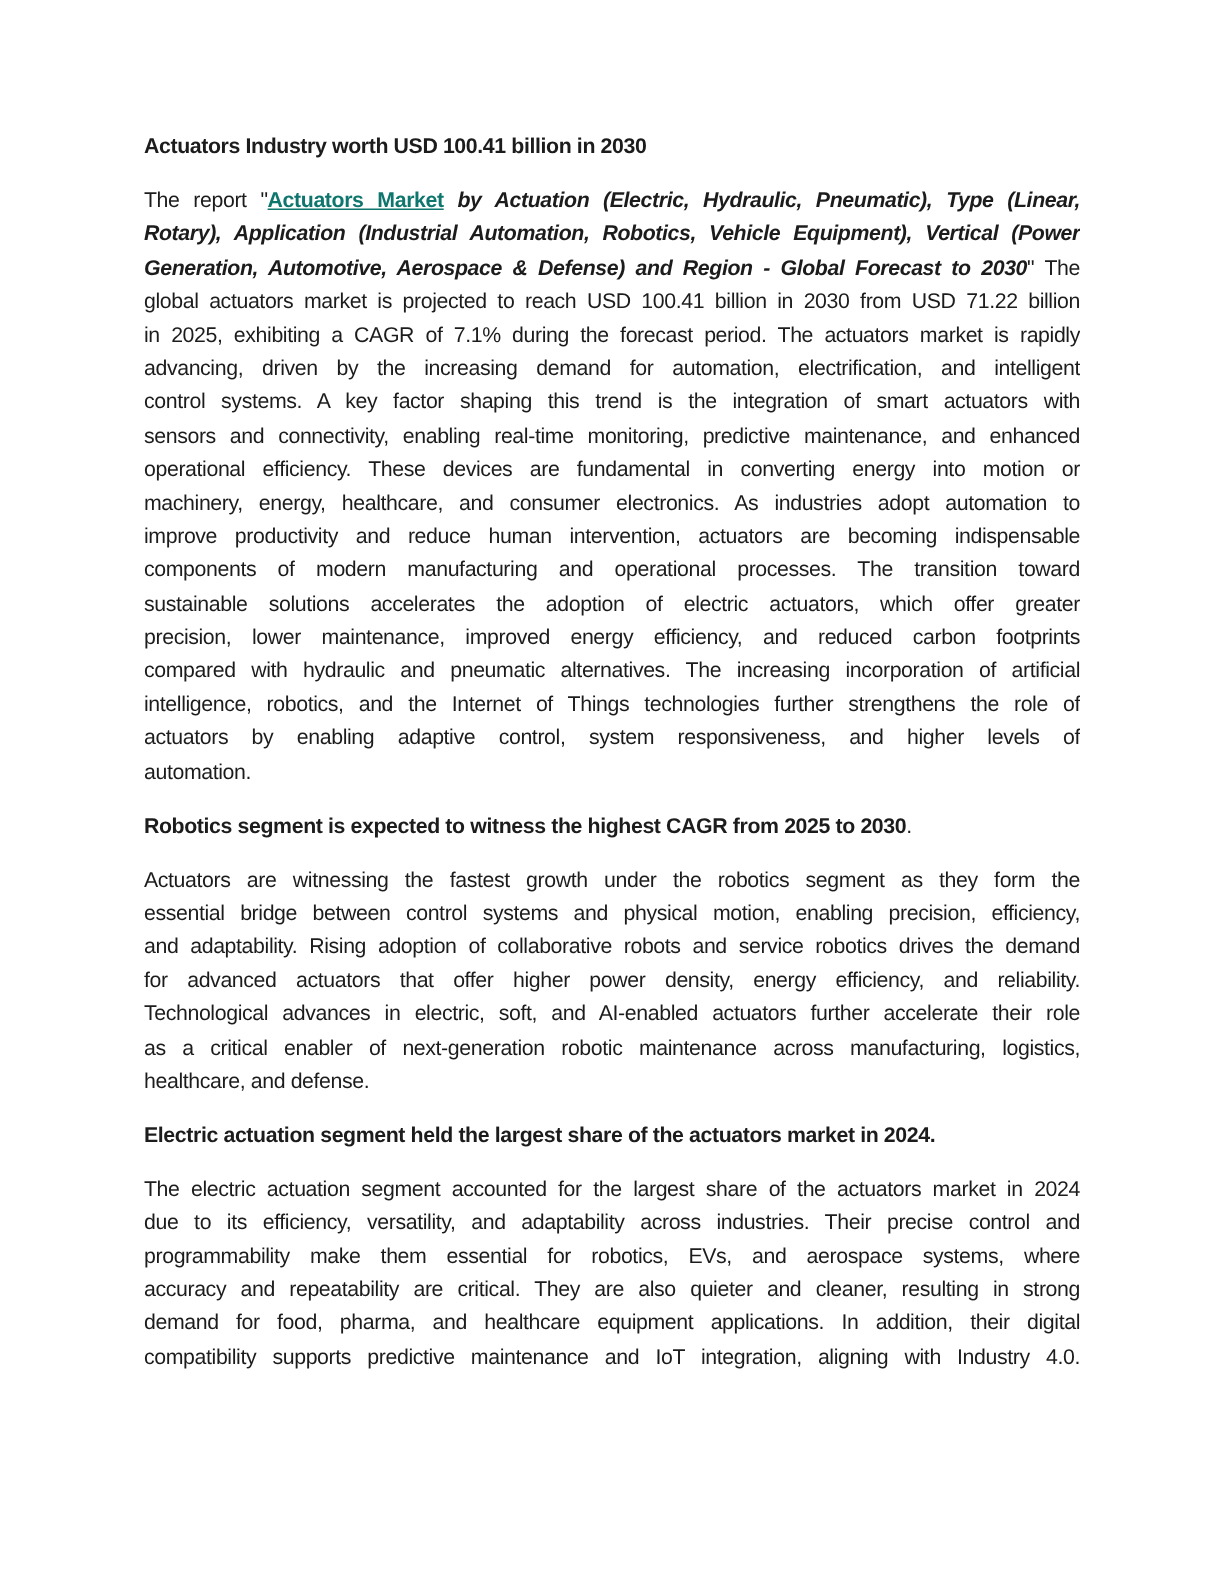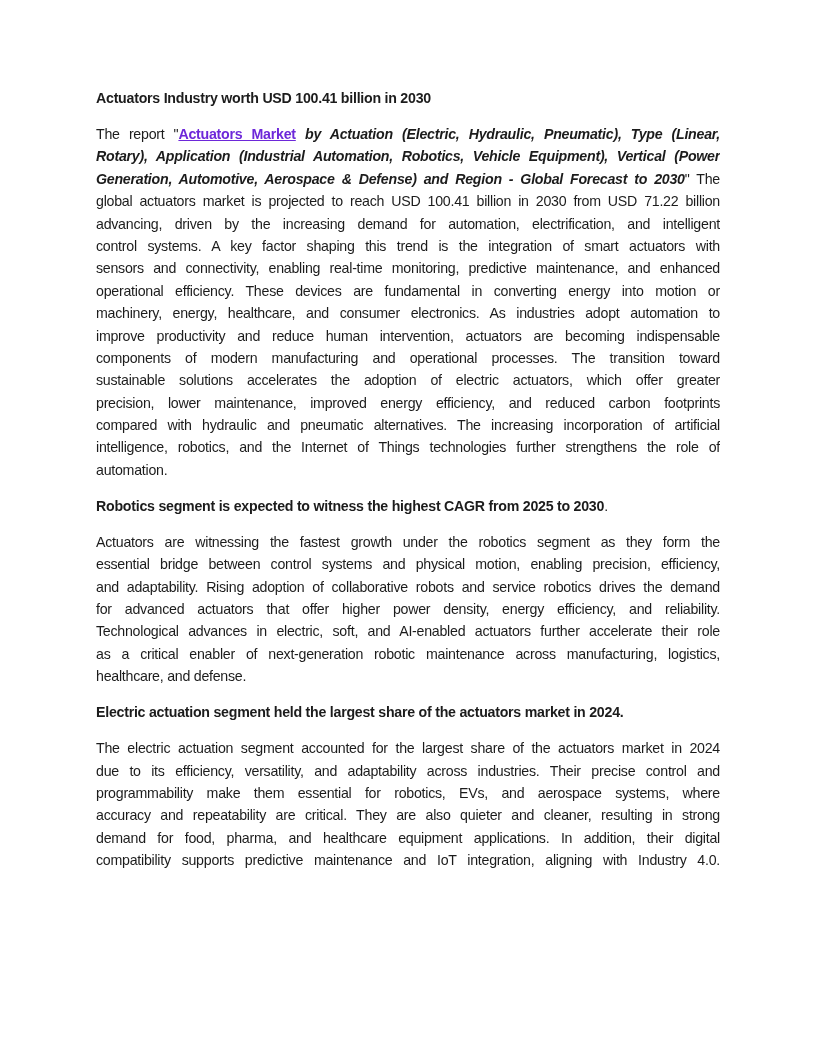--- a/index.html
+++ b/index.html
@@ -16,47 +16,49 @@
     margin: 0 0 13.6px 0; white-space: nowrap;
   }
   .para { margin: 0 0 13.6px 0; }
   .line {
     display: block; height: 22.4px; line-height: 22.4px;
     white-space: nowrap; text-align: justify; text-align-last: justify;
     overflow: hidden;
   }
   .line.last { text-align-last: left; }
   .b { font-weight: bold; font-style: italic; }
-  .link { color: #6d28d9; font-weight: bold; text-decoration: underline; }
+  .link { color: #0f766e; font-weight: bold; text-decoration: underline; }
   .plain { font-weight: normal; }
 </style>
 </head>
 <body>
 
 <div class="page">
 
   <div class="heading">Actuators Industry worth USD 100.41 billion in 2030</div>
 
   <div class="para">
     <span class="line"><span>The report "</span><a class="link" href="#">Actuators Market</a><span class="b"> by Actuation (Electric, Hydraulic, Pneumatic), Type (Linear,</span></span>
     <span class="line b">Rotary), Application (Industrial Automation, Robotics, Vehicle Equipment), Vertical (Power</span>
     <span class="line"><span class="b">Generation, Automotive, Aerospace &amp; Defense) and Region - Global Forecast to 2030</span><span>" The</span></span>
     <div id="intro-lines">
         <span class="line">global actuators market is projected to reach USD 100.41 billion in 2030 from USD 71.22 billion</span>
+        <span class="line">in 2025, exhibiting a CAGR of 7.1% during the forecast period. The actuators market is rapidly</span>
         <span class="line">advancing, driven by the increasing demand for automation, electrification, and intelligent</span>
         <span class="line">control systems. A key factor shaping this trend is the integration of smart actuators with</span>
         <span class="line">sensors and connectivity, enabling real-time monitoring, predictive maintenance, and enhanced</span>
         <span class="line">operational efficiency. These devices are fundamental in converting energy into motion or</span>
         <span class="line">machinery, energy, healthcare, and consumer electronics. As industries adopt automation to</span>
         <span class="line">improve productivity and reduce human intervention, actuators are becoming indispensable</span>
         <span class="line">components of modern manufacturing and operational processes. The transition toward</span>
         <span class="line">sustainable solutions accelerates the adoption of electric actuators, which offer greater</span>
         <span class="line">precision, lower maintenance, improved energy efficiency, and reduced carbon footprints</span>
         <span class="line">compared with hydraulic and pneumatic alternatives. The increasing incorporation of artificial</span>
         <span class="line">intelligence, robotics, and the Internet of Things technologies further strengthens the role of</span>
+        <span class="line">actuators by enabling adaptive control, system responsiveness, and higher levels of</span>
         <span class="line last">automation.</span>
       </div>
   </div>
 
   <div class="heading"><span>Robotics segment is expected to witness the highest CAGR from 2025 to 2030</span><span class="plain">.</span></div>
 
   <div class="para" id="robotics-lines">
       <span class="line">Actuators are witnessing the fastest growth under the robotics segment as they form the</span>
       <span class="line">essential bridge between control systems and physical motion, enabling precision, efficiency,</span>
       <span class="line">and adaptability. Rising adoption of collaborative robots and service robotics drives the demand</span>

